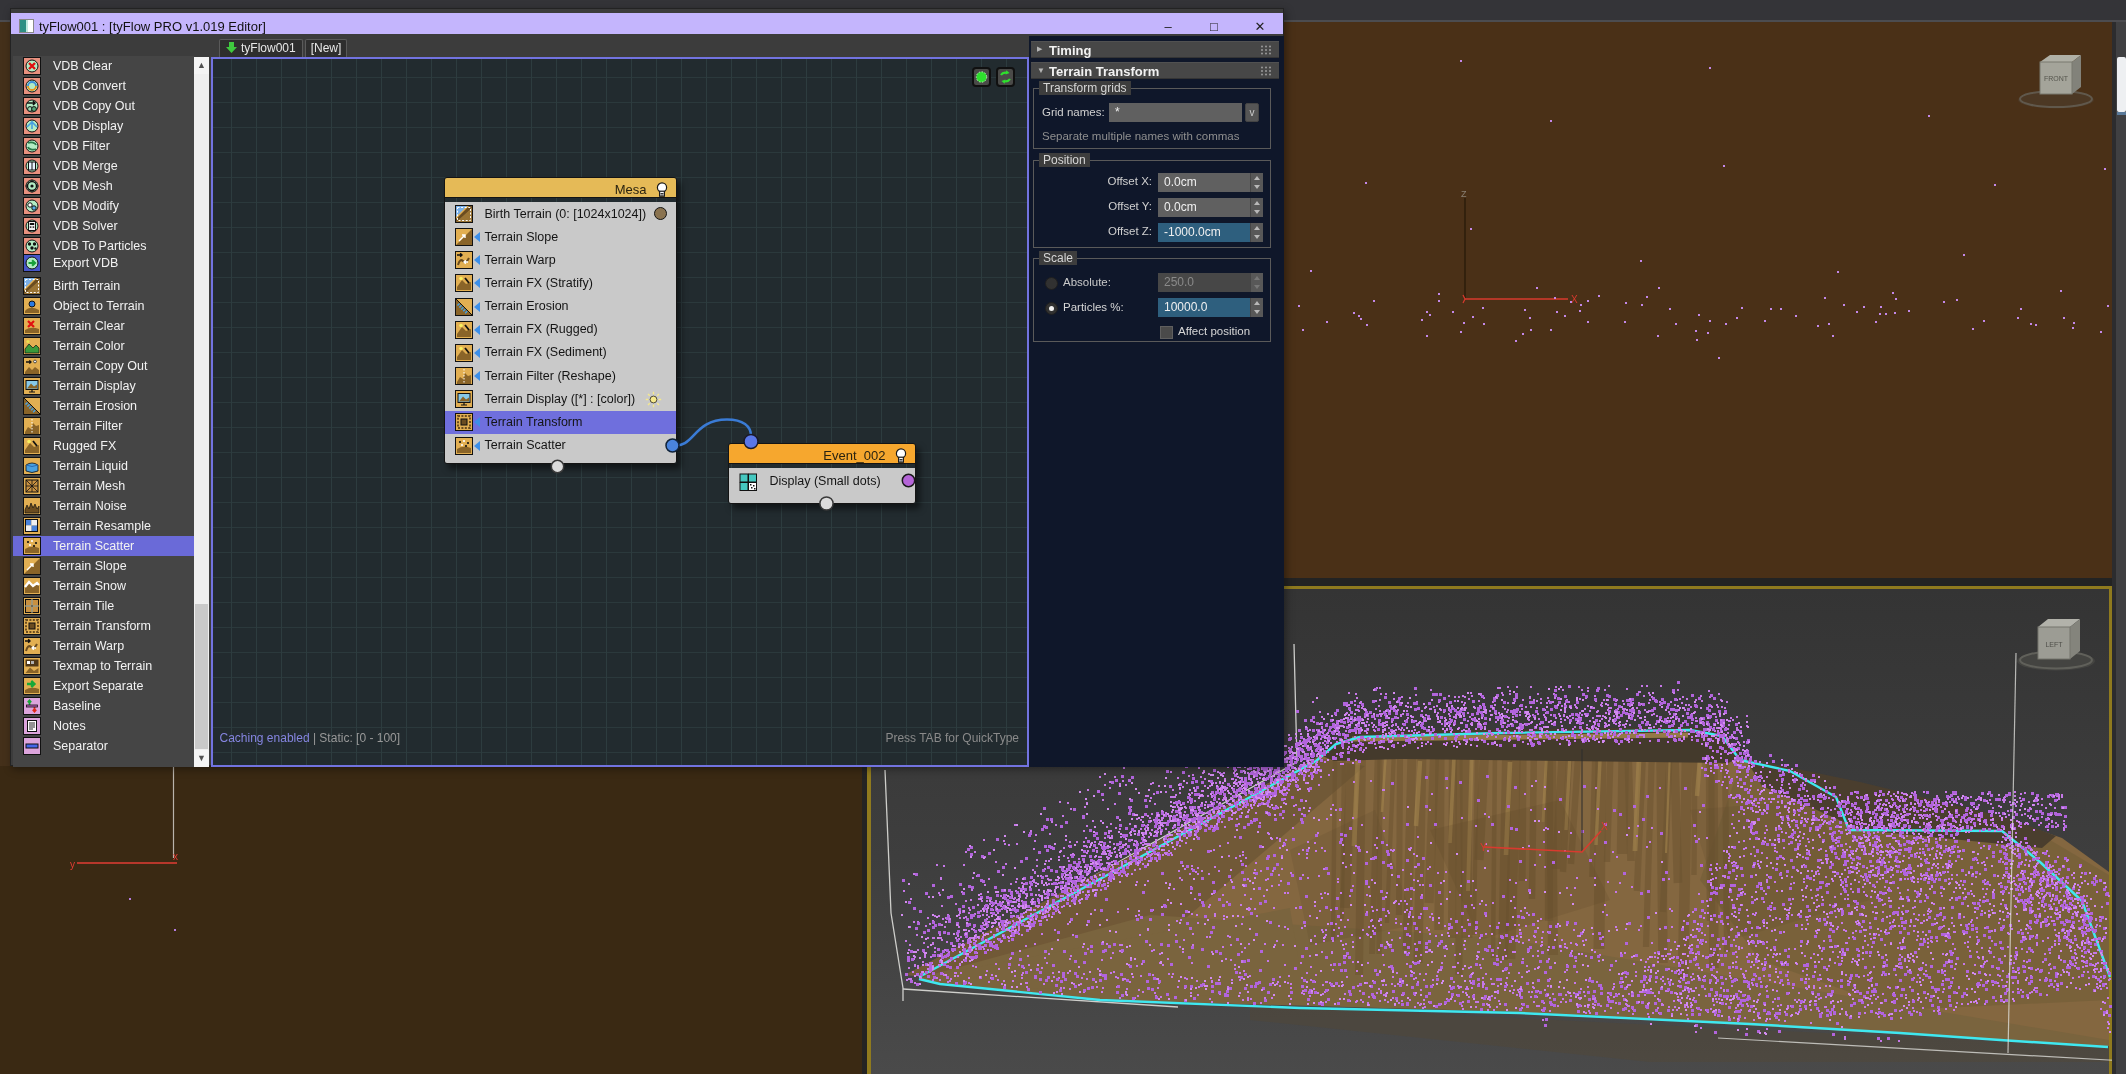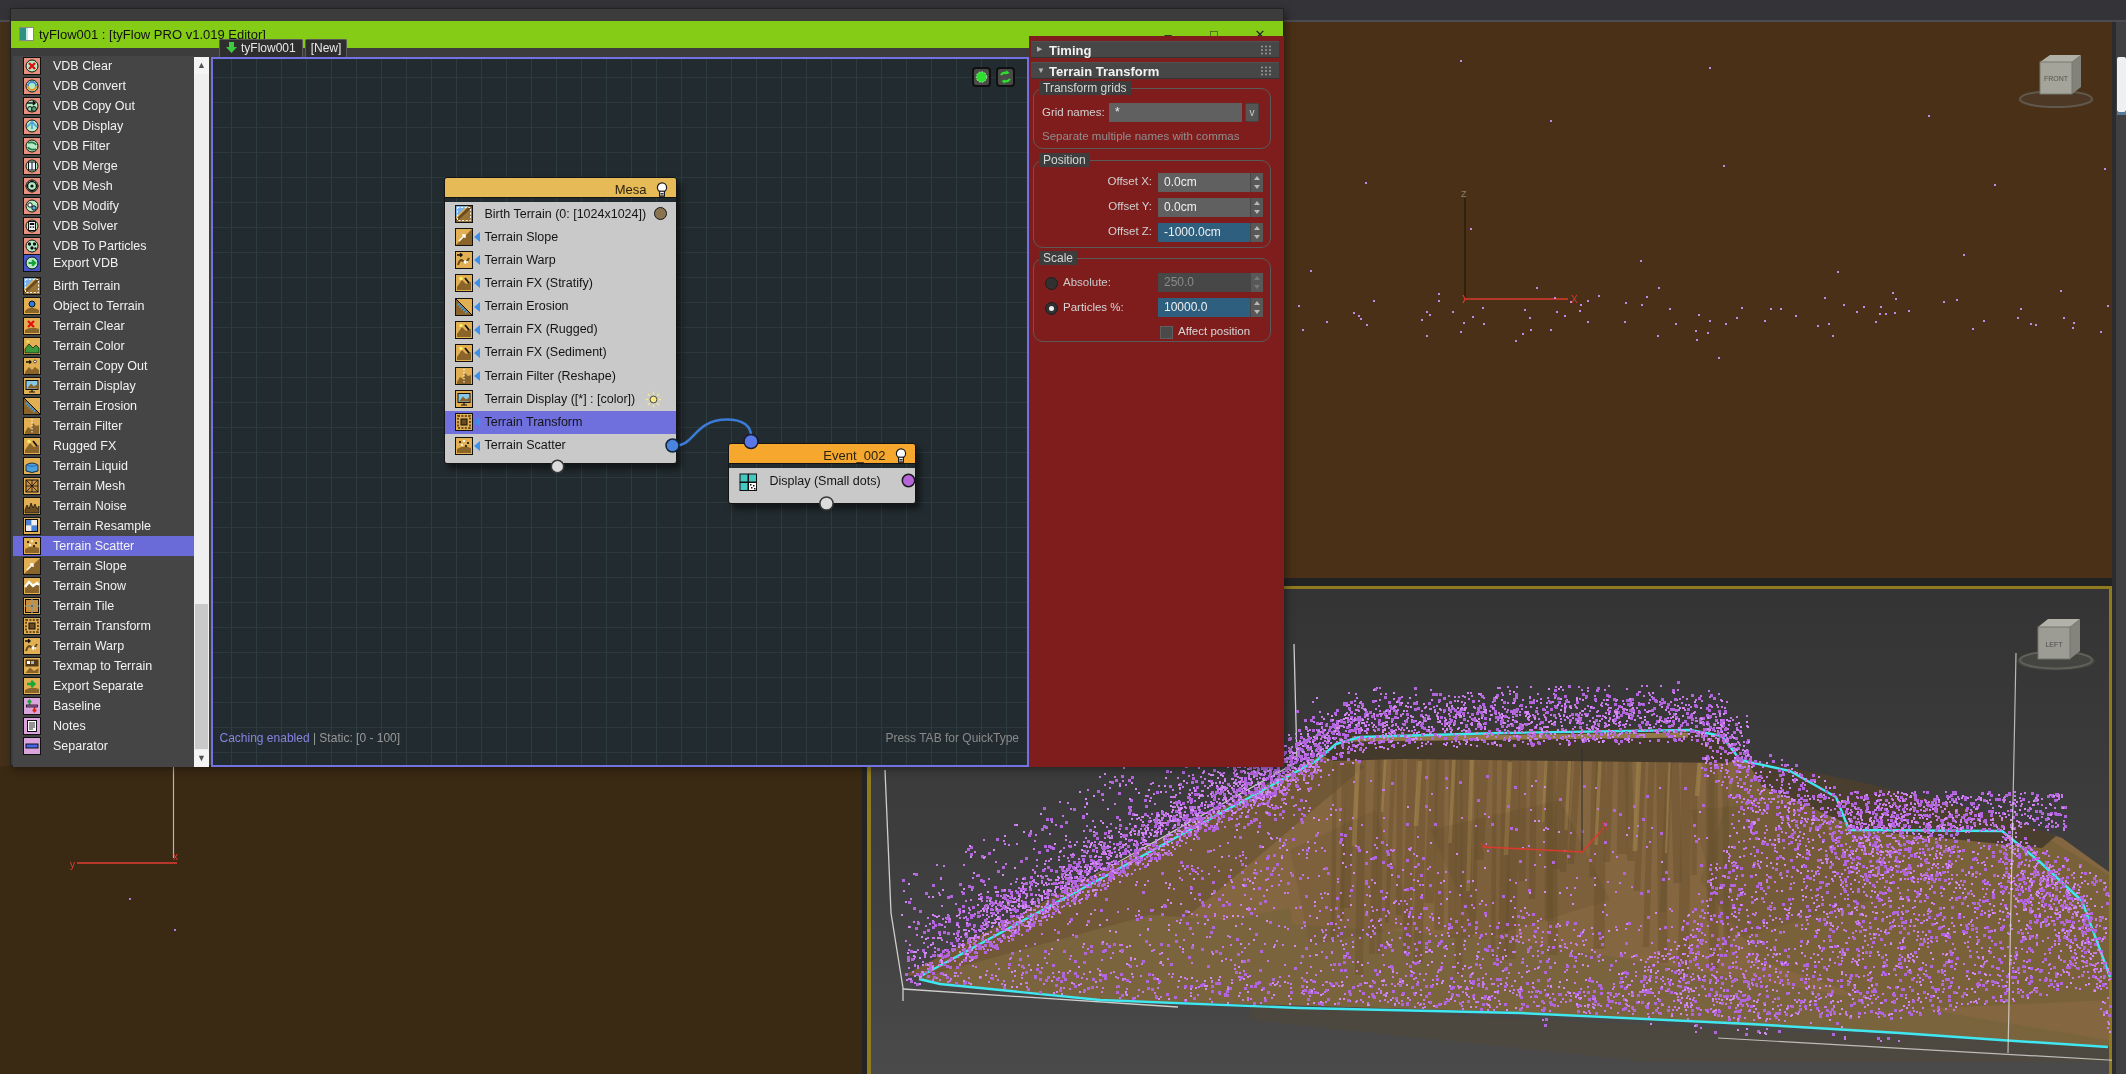--- a/index.html
+++ b/index.html
@@ -1,17 +1,17 @@
 <!DOCTYPE html>
 <html><head><meta charset="utf-8">
 <style>
 *{margin:0;padding:0;box-sizing:border-box}
 html,body{width:2126px;height:1074px;overflow:hidden;background:#343438;font-family:"Liberation Sans",sans-serif}
 .win{position:absolute;left:10px;top:8px;width:1274px;height:758px;background:#3c3c3c;z-index:2;border:1px solid #232323;box-shadow:2px 3px 8px rgba(0,0,0,.4)}
-.tbar{position:absolute;left:0;top:12px;width:100%;height:27px;background:#84cc16}
+.tbar{position:absolute;left:0;top:4px;width:100%;height:21px;background:#c4b5fd}
 .tbar .ttl{position:absolute;left:28px;top:6px;font-size:13px;color:#111}
 .tico{position:absolute;left:8px;top:6px;width:15px;height:14px;border:1px solid #888;background:linear-gradient(90deg,#2e8f84 0 45%,#bfe8dd 45% 60%,#fff 60%)}
 .wbtn{position:absolute;top:0;width:46px;height:27px;color:#222;text-align:center;line-height:27px;font-size:13px}
 .llist{position:absolute;left:2px;top:47px;width:181px;height:711px;background:#454545;overflow:hidden}
 .lrow{position:absolute;left:0;width:100%;height:20px}
 .lrow.sel{background:#6a6ad8}
 .lic{position:absolute;left:10px;top:1px;width:18px;height:18px}
 .ltx{position:absolute;left:40px;top:2.5px;font-size:12.5px;color:#f2f2f2;white-space:nowrap}
 .sbar{position:absolute;left:183px;top:48px;width:15px;height:710px;background:#efefef}
 .sbtn{position:absolute;left:0;width:15px;height:17px;background:#f4f4f4;color:#505050;font-size:9px;text-align:center;line-height:17px}
@@ -28,26 +28,26 @@
 .nbulb{position:absolute;top:4px;width:14px;height:16px}
 .nrow{position:absolute;left:0;width:100%;height:23px}
 .nhl{position:absolute;left:0;top:0;width:100%;height:23px;background:#6f6fdd}
 .nic{position:absolute;left:10px;top:2px;width:18px;height:18px}
 .nmk{position:absolute;left:29.5px;top:6px;width:0;height:0;border-top:5px solid transparent;border-bottom:5px solid transparent;border-right:6px solid #3d8fe8}
 .ntx{position:absolute;left:40px;top:3.5px;font-size:12.5px;color:#141414;white-space:nowrap}
 .ncirc{position:absolute;right:9px;top:4px;width:13px;height:13px;border-radius:50%;background:#8a7350;border:1.5px solid #141414}
 .nsun{position:absolute;right:14px;top:3px}
 .cstat{position:absolute;bottom:20px;font-size:12px;white-space:nowrap}
 .cbtn{position:absolute;top:7.5px;width:19px;height:20px;background:#4a4a48;border:2px solid #101010;border-radius:4px}
-.rpanel{position:absolute;left:1018px;top:27px;width:255px;height:731px;background:#7f1d1d;font-size:11.5px}
+.rpanel{position:absolute;left:1018px;top:27px;width:255px;height:731px;background:#0f172a;font-size:11.5px}
 .roll{position:absolute;left:2px;width:248px;height:17px;background:#474747;border-top:1px solid #515151;border-bottom:1px solid #353535}
 .rarr{position:absolute;left:6px;top:3px;font-size:7px;color:#b5b5b5}
 .rtitle{position:absolute;left:18px;top:1px;font-size:13px;font-weight:bold;color:#f2f2f2}
 .grip{position:absolute;right:7px;top:3px}
-.grp{position:absolute;left:4px;width:238px;border:1px solid #5a5a5a;border-radius:10px}
+.grp{position:absolute;left:4px;width:238px;border:1px solid #5a5a5a;border-radius:0}
 .leg{position:absolute;top:-8px;left:5px;background:#3d3d3d;padding:0 4px;color:#d6d6d6;font-size:12px;line-height:14px}
 .fld{position:absolute;height:19px;background:#606060;color:#f0f0f0;font-size:12px;line-height:19px;padding-left:6px}
 .fld.hlf{background:#2E5F7E}
 .fld.dis{background:#474747;color:#8a8a8a}
 .flabel{position:absolute;left:0;width:118px;text-align:right;color:#d0d0d0}
 .spin{position:absolute;width:13px;height:19px;background:#585858;border-left:1px solid #464646}
 .dissp .sp-u{border-bottom-color:#777}.dissp .sp-d{border-top-color:#777}
 .sp-u{position:absolute;left:3px;top:3px;width:0;height:0;border-left:3.5px solid transparent;border-right:3.5px solid transparent;border-bottom:4px solid #b8b8b8}
 .sp-d{position:absolute;left:3px;bottom:3px;width:0;height:0;border-left:3.5px solid transparent;border-right:3.5px solid transparent;border-top:4px solid #b8b8b8}
 .vbtn{position:absolute;width:14px;height:19px;background:#555;border:1px solid #444;border-radius:2px;color:#ccc;font-size:10px;text-align:center;line-height:17px}

